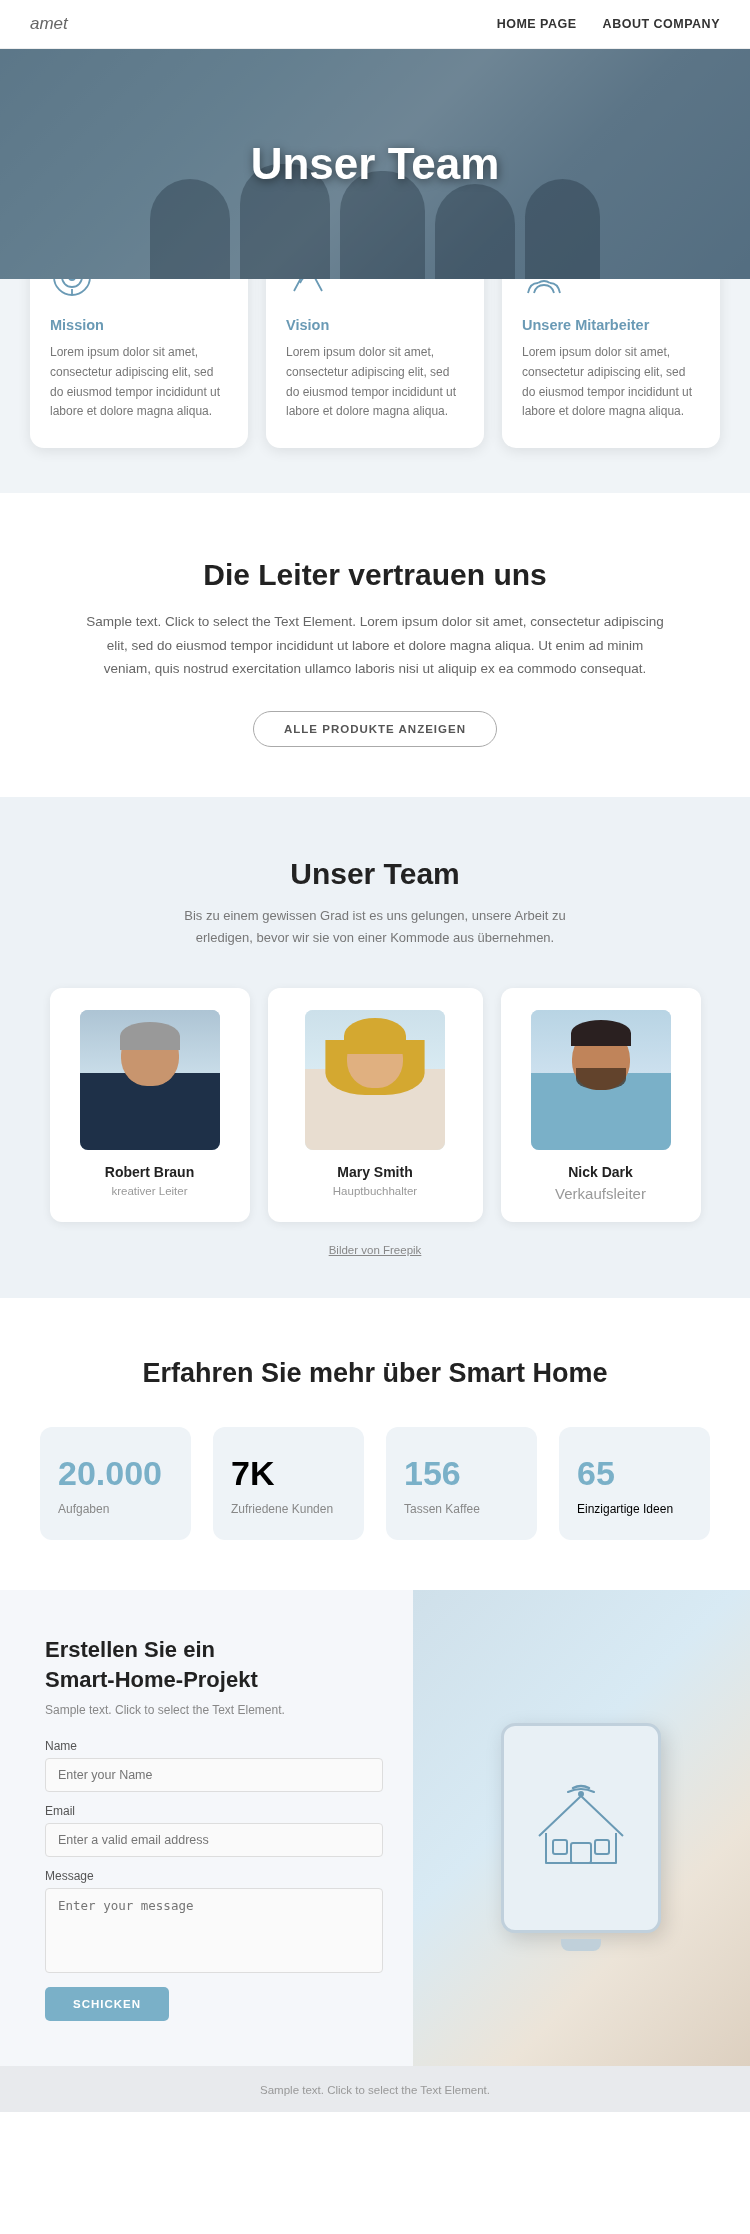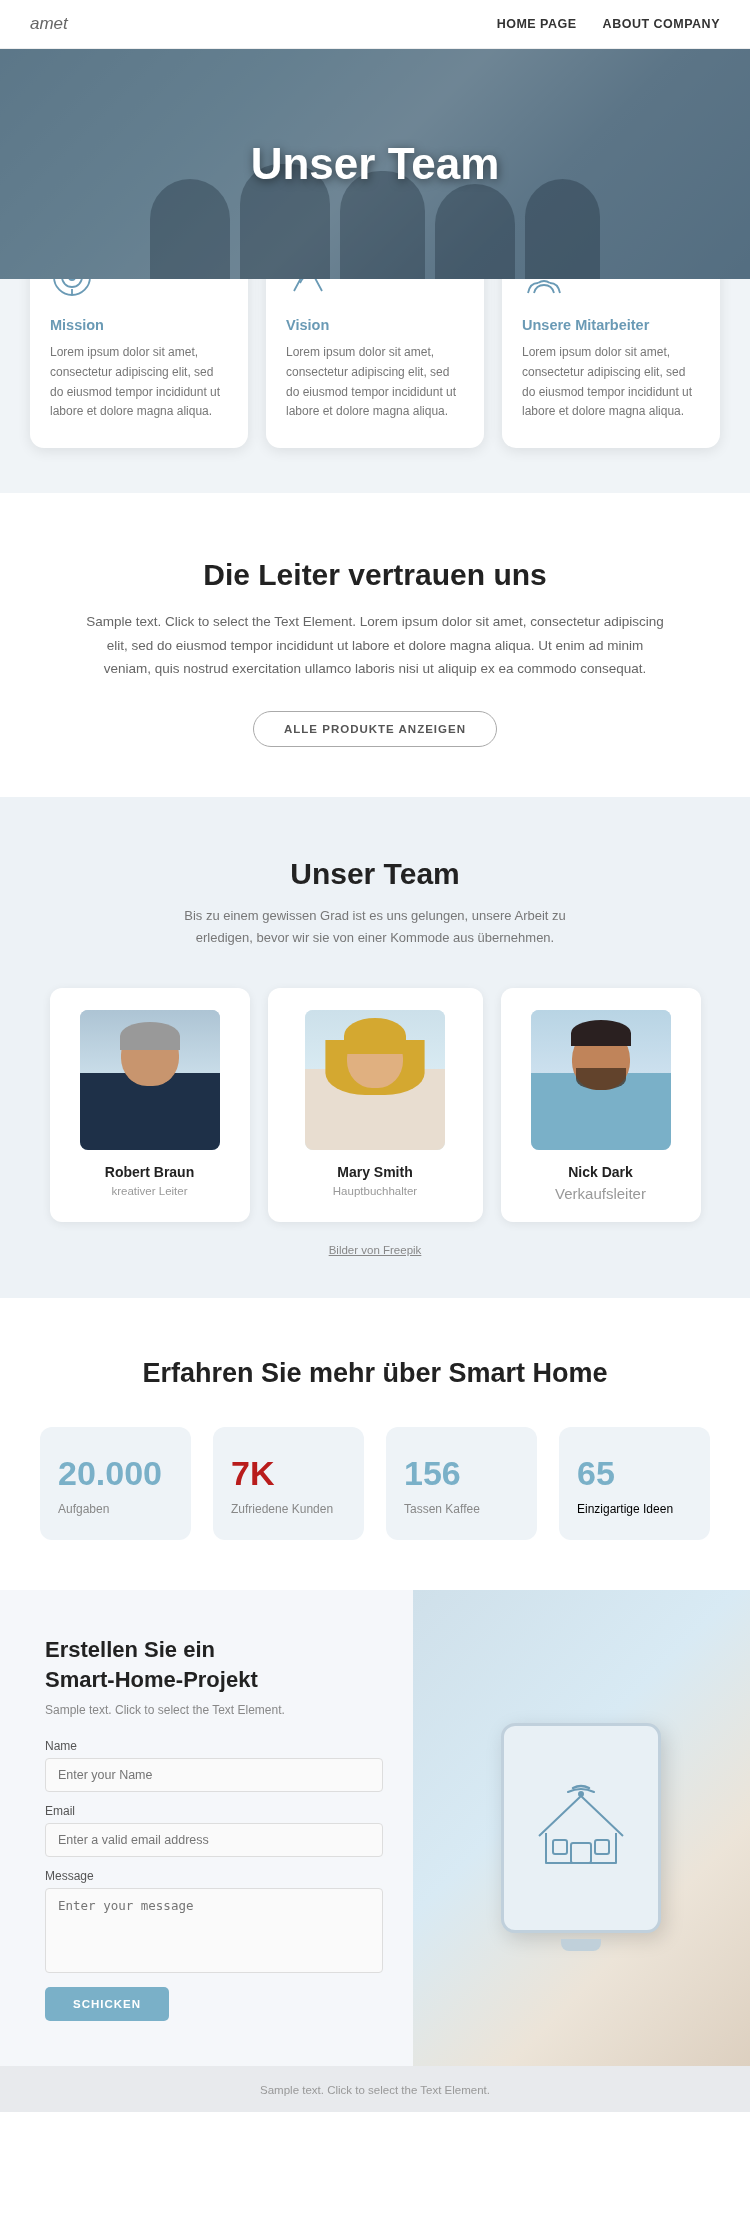--- a/index.html
+++ b/index.html
@@ -143,21 +143,21 @@
 <div style="background:#fff;padding:60px 40px 50px;text-align:center;">
   <h2 style="font-size:27px;font-weight:700;color:#222;margin-bottom:38px;">Erfahren Sie mehr über Smart Home</h2>
   <div style="display:flex;gap:22px;justify-content:center;">
 
     <div style="background:#eef3f7;border-radius:12px;padding:28px 18px 24px;min-width:130px;flex:1;text-align:left;">
       <div style="font-size:34px;font-weight:800;color:#7ab0c8;line-height:1.1;">20.000</div>
       <div style="font-size:12px;color:#888;margin-top:10px;">Aufgaben</div>
     </div>
 
     <div style="background:#eef3f7;border-radius:12px;padding:28px 18px 24px;min-width:130px;flex:1;text-align:left;">
-      <div style="font-size:34px;font-weight:800;color:#b91c1c;line-height:1.1;">7K</div>
+      <div style="font-size:34px;font-weight:800;color:#000000;line-height:1.1;">7K</div>
       <div style="font-size:12px;color:#888;margin-top:10px;">Zufriedene Kunden</div>
     </div>
 
     <div style="background:#eef3f7;border-radius:12px;padding:28px 18px 24px;min-width:130px;flex:1;text-align:left;">
       <div style="font-size:34px;font-weight:800;color:#7ab0c8;line-height:1.1;">156</div>
       <div style="font-size:12px;color:#888;margin-top:10px;">Tassen Kaffee</div>
     </div>
 
     <div style="background:#eef3f7;border-radius:12px;padding:28px 18px 24px;min-width:130px;flex:1;text-align:left;">
       <div style="font-size:34px;font-weight:800;color:#7ab0c8;line-height:1.1;">65</div>

